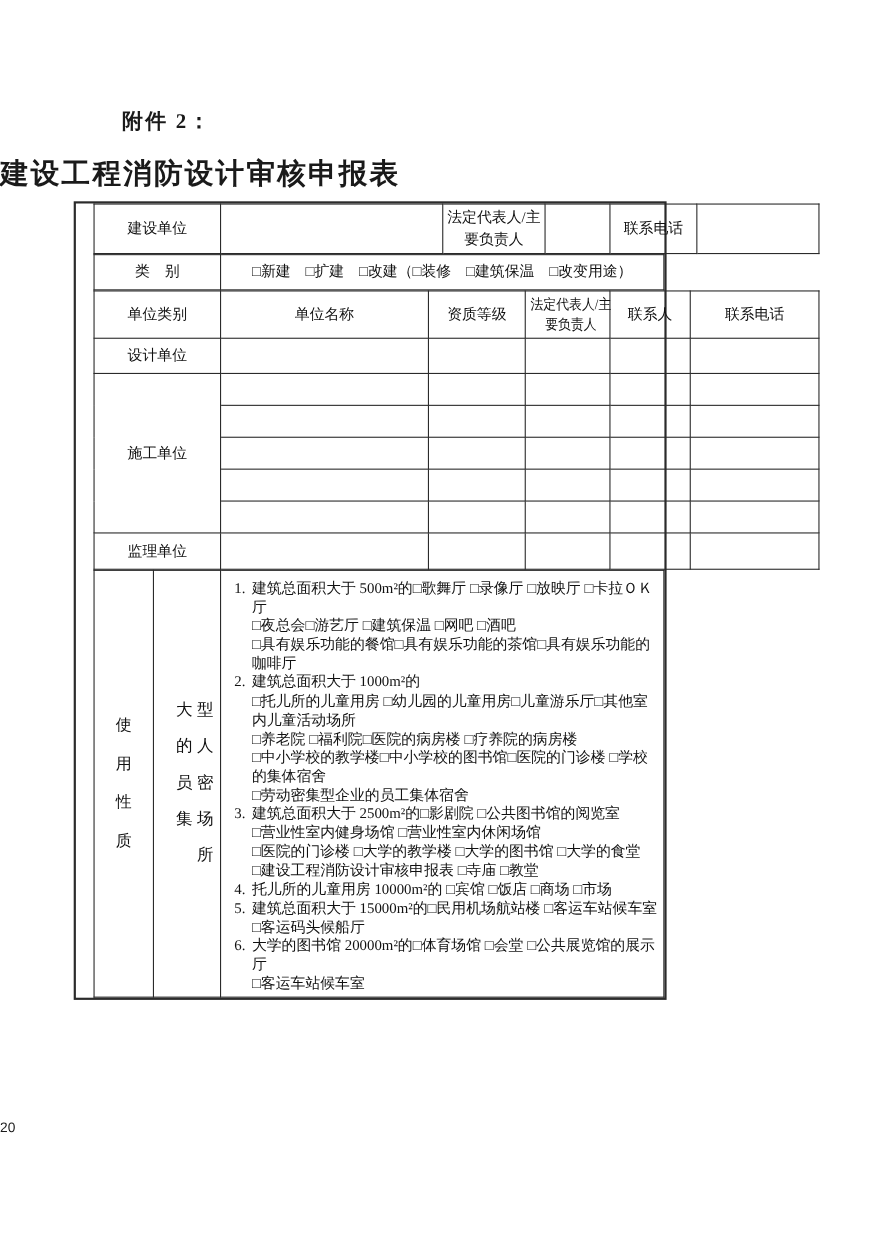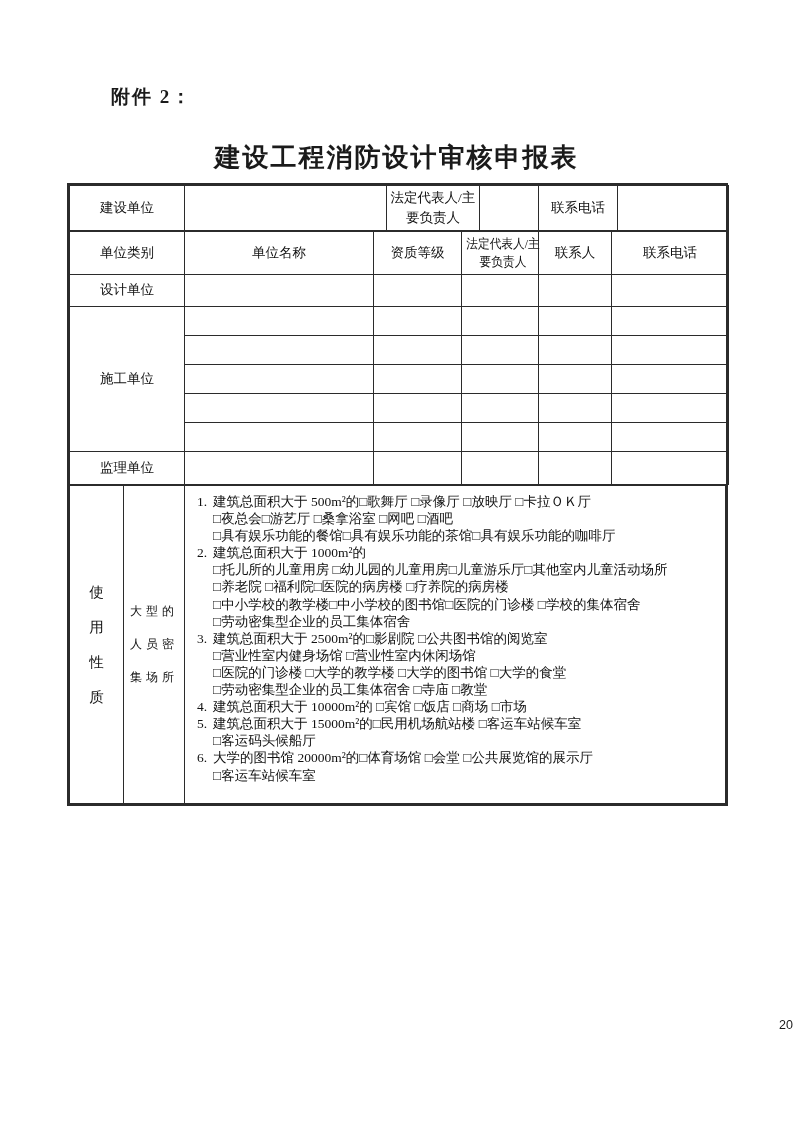--- a/index.html
+++ b/index.html
@@ -3,64 +3,65 @@
 <meta charset="utf-8">
 <style>
   * { margin:0; padding:0; box-sizing:border-box; }
   html,body { background:#888; }
   .page {
     position:relative; width:793px; height:1122px; margin:0 auto;
     background:#ffffff; color:#1a1a1a; overflow:hidden;
     font-family:"Liberation Serif","DejaVu Serif",serif;
   }
   .attachment {
-    position:absolute; left:111px; top:84px;
+    position:absolute; left:111px; top:97px;
     font-size:19px; font-weight:bold; letter-spacing:2px;font-family:Liberation Serif, serif;
   }
   .doc-title {
     position:absolute; left:0; top:140px; width:100%;
-    text-align:center; font-size:26px; font-weight:bold; letter-spacing:2px;
+    text-align:left; font-size:26px; font-weight:bold; letter-spacing:2px;
     font-family:"Liberation Sans","DejaVu Sans",sans-serif;
   }
   .form-wrap {
-    position:absolute; left:67px; top:183px; width:661px;
+    position:absolute; left:67px; top:183px; width:539px;
     border:2px solid #2b2b2b;
+    padding-left:16px;
   }
   table { width:100%; table-layout:fixed; border-collapse:collapse; }
   td {
     border:1px solid #2b2b2b; padding:0;
     text-align:center; vertical-align:middle;
     font-size:13.5px; line-height:1.4; color:#111;
   }
   tr.h45 td{height:45px;} tr.h31 td{height:31px;} tr.h30 td{height:30px;}
   tr.h32 td{height:32px;} tr.h43 td{height:43px;} tr.h29 td{height:29px;}
   tr.h33 td{height:33px;}
   .squeeze { display:inline-block; white-space:nowrap; transform:scaleX(0.78); transform-origin:center; }
   .squeeze2 { display:block; width:82px; margin:0 auto; transform:scaleX(0.9); transform-origin:center; font-size:13px; line-height:1.35; }
   .wrapcell { display:block; width:92px; margin:0 auto; line-height:1.45; }
   .usage-row td { height:318px; }
   .v-label {
     width:15px; margin:0 auto; line-height:35px; font-size:14.5px;
     letter-spacing:0; word-break:break-all;text-align:center;
   }
   .dense-label {
-    width:56px; margin:0 auto; font-size:12px; line-height:33px;
-    letter-spacing:4px; word-break:break-all; text-align:center;
+    width:56px; margin:0 auto; font-size:15px; line-height:33px;
+    letter-spacing:4px; word-break:break-all; text-align:right;
   }
   .usage-content {
     text-align:left; vertical-align:top; padding-top:7px; padding-bottom:4px;
   }
   .u-line {
     position:relative; padding-left:28px; padding-right:4px;
     font-size:13.5px; line-height:17.1px; white-space:pre-wrap;
   }
   .u-num { position:absolute; left:12px; top:0; }
   .page-number {
     position:absolute; left:0; top:1018px; width:100%;
-    text-align:right; font-size:12.5px;
+    text-align:left; font-size:12.5px;
     font-family:"Liberation Sans","DejaVu Sans",sans-serif;
   }
 </style>
 </head>
 <body>
 
 <div class="page">
 
   <div class="attachment">附件 2：</div>
   <div class="doc-title">建设工程消防设计审核申报表</div>
@@ -83,20 +84,32 @@
         <td>
               <span class="wrapcell">法定代表人/主要负责人</span>
             </td>
         <td></td>
         <td>联系电话</td>
         <td></td>
       </tr>
     </tbody>
       </table>
 
+    <table>
+      <colgroup>
+          <col style="width:115px">
+          <col>
+        </colgroup>
+      <tbody>
+          <tr class="h32">
+        <td>类　别</td>
+        <td style="white-space:pre-wrap;">□新建　□扩建　□改建（□装修　□建筑保温　□改变用途）</td>
+      </tr>
+    </tbody>
+      </table>
 
     <table>
       <colgroup>
         <col style="width:115px">
           <col style="width:189px">
           <col style="width:88px">
         <col style="width:77px">
           <col style="width:73px">
           <col style="width:117px">
       </colgroup>
@@ -175,32 +188,32 @@
       <tbody>
           <tr class="usage-row">
         <td>
           <div class="v-label">使用性质</div>
         </td>
         <td>
           <div class="dense-label">大型的人员密集场所</div>
         </td>
         <td class="usage-content">
               <div class="u-line"><span class="u-num">1.</span><span>建筑总面积大于 500m²的□歌舞厅 □录像厅 □放映厅 □卡拉ＯＫ厅</span></div>
-              <div class="u-line"><span>□夜总会□游艺厅 □桑拿浴室 □网吧 □酒吧</span></div>
+              <div class="u-line"><span>□夜总会□游艺厅 □建筑保温 □网吧 □酒吧</span></div>
               <div class="u-line"><span>□具有娱乐功能的餐馆□具有娱乐功能的茶馆□具有娱乐功能的咖啡厅</span></div>
               <div class="u-line"><span class="u-num">2.</span><span>建筑总面积大于 1000m²的</span></div>
               <div class="u-line"><span>□托儿所的儿童用房 □幼儿园的儿童用房□儿童游乐厅□其他室内儿童活动场所</span></div>
               <div class="u-line"><span>□养老院 □福利院□医院的病房楼 □疗养院的病房楼</span></div>
               <div class="u-line"><span>□中小学校的教学楼□中小学校的图书馆□医院的门诊楼 □学校的集体宿舍</span></div>
               <div class="u-line"><span>□劳动密集型企业的员工集体宿舍</span></div>
               <div class="u-line"><span class="u-num">3.</span><span>建筑总面积大于 2500m²的□影剧院 □公共图书馆的阅览室</span></div>
               <div class="u-line"><span>□营业性室内健身场馆 □营业性室内休闲场馆</span></div>
               <div class="u-line"><span>□医院的门诊楼 □大学的教学楼 □大学的图书馆 □大学的食堂</span></div>
-              <div class="u-line"><span>□劳动密集型企业的员工集体宿舍 □寺庙 □教堂</span></div>
-              <div class="u-line"><span class="u-num">4.</span><span>建筑总面积大于 10000m²的 □宾馆 □饭店 □商场 □市场</span></div>
+              <div class="u-line"><span>□建设工程消防设计审核申报表 □寺庙 □教堂</span></div>
+              <div class="u-line"><span class="u-num">4.</span><span>托儿所的儿童用房 10000m²的 □宾馆 □饭店 □商场 □市场</span></div>
               <div class="u-line"><span class="u-num">5.</span><span>建筑总面积大于 15000m²的□民用机场航站楼 □客运车站候车室</span></div>
               <div class="u-line"><span>□客运码头候船厅</span></div>
               <div class="u-line"><span class="u-num">6.</span><span>大学的图书馆 20000m²的□体育场馆 □会堂 □公共展览馆的展示厅</span></div>
               <div class="u-line"><span>□客运车站候车室</span></div>
             </td>
       </tr>
     </tbody>
       </table>
 
   </div>

